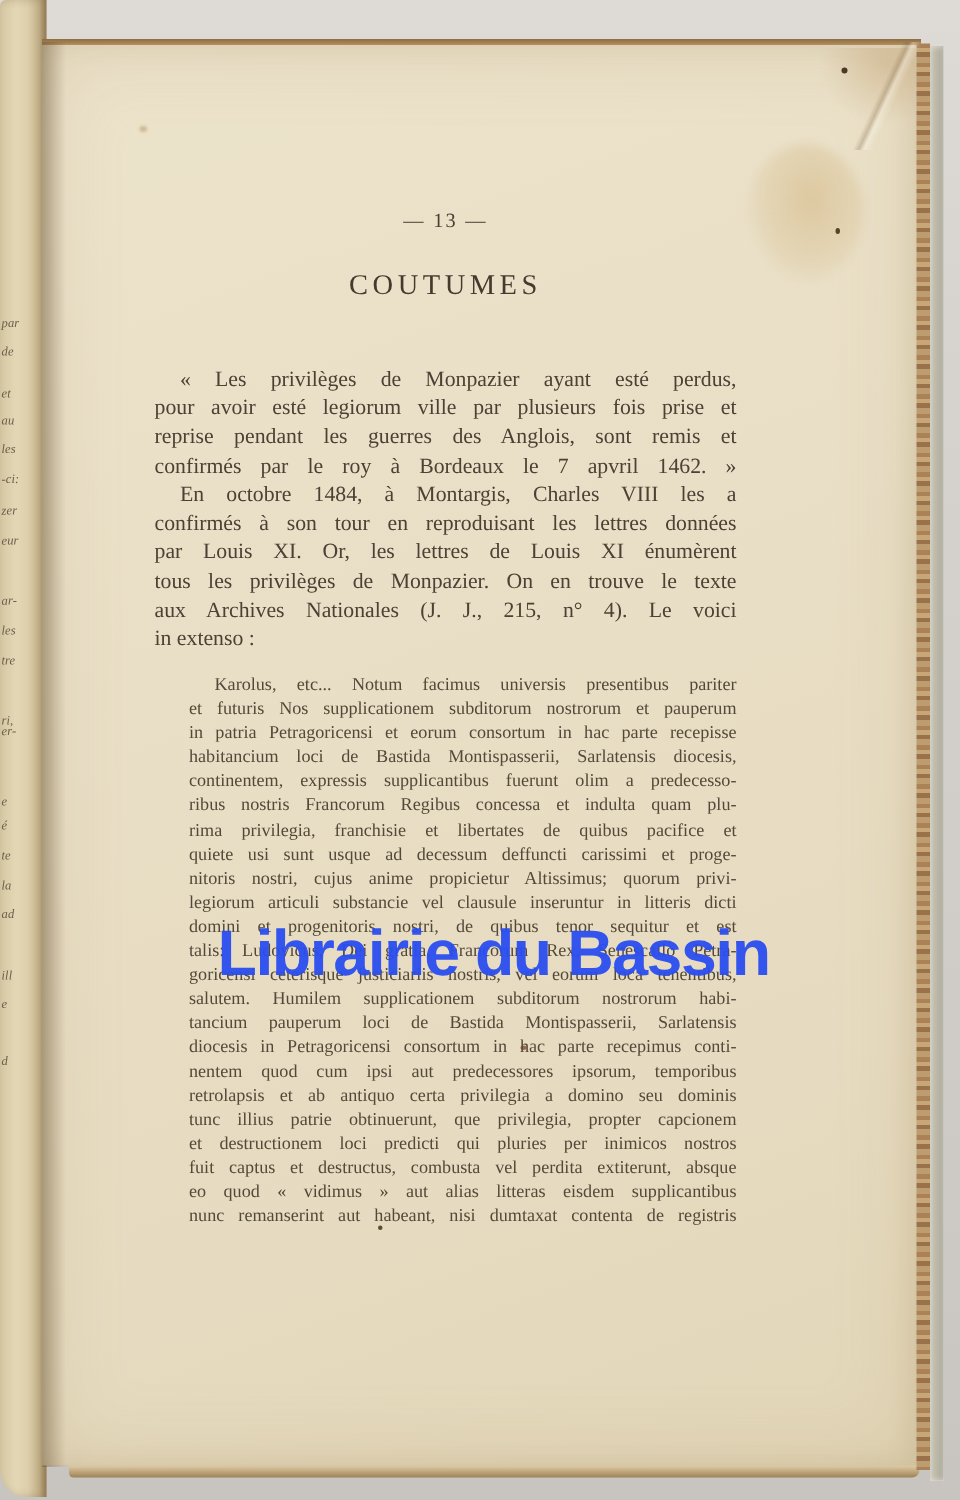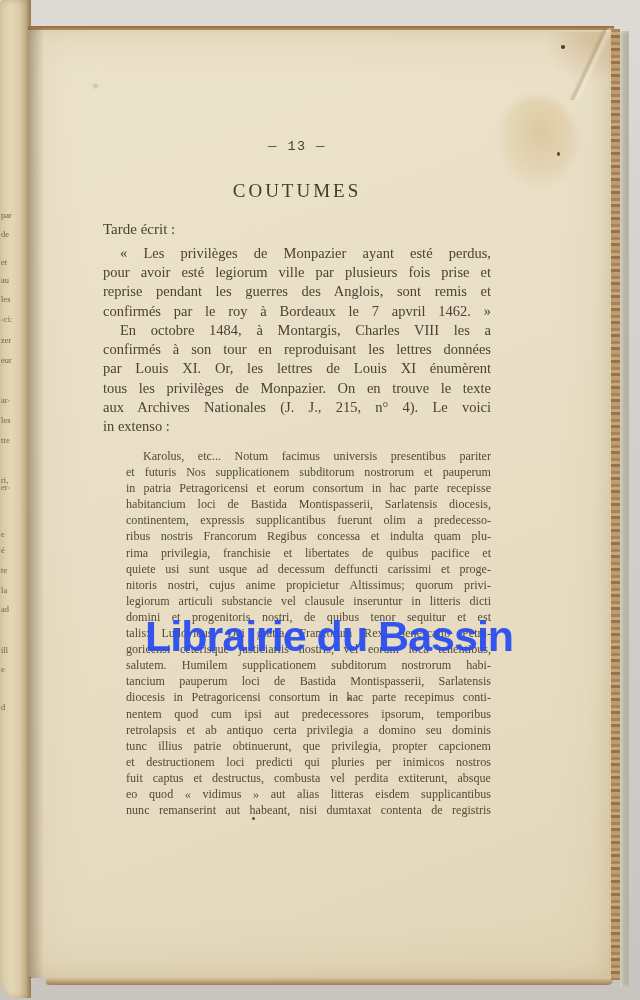--- a/index.html
+++ b/index.html
@@ -4,21 +4,21 @@
 <style>
   html,body{margin:0;padding:0;background:#cfccc7;}
   .photo{position:relative;width:640px;height:1000px;overflow:hidden;
     background:linear-gradient(to bottom,#dedbd6 0%,#d6d3ce 25%,#cdcac5 80%,#c8c5c0 100%);
     font-family:"Liberation Serif","DejaVu Serif",serif;}
 
   
   .left-cover{position:absolute;left:0;top:0;width:31px;height:998px;
     background:linear-gradient(to right,#d6c8a4 0%,#e4d7b5 35%,#ddcfab 60%,#c3b189 85%,#a4885e 100%);
     border-bottom-left-radius:18px;border-top-left-radius:4px;
-    box-shadow:inset -3px 0 6px rgba(90,70,40,.25);}
+    box-shadow:inset -3px 0 6px rgba(90,70,40,.25);font-style:italic;}
   .edge-fragments{position:absolute;left:0;top:0;width:20px;height:100%;}
   .edge-fragments .frag{position:absolute;left:1px;font-size:8.5px;line-height:9px;
     color:#6b5f4c;letter-spacing:0px;transform:rotate(-1deg);white-space:nowrap;}
 
   
   .page{position:absolute;left:28px;top:30px;width:585px;height:947px;
     background:linear-gradient(160deg,#ece3cb 0%,#e9dfc6 40%,#e6dbc0 75%,#e2d6b8 100%);
     box-shadow:inset 0 0 55px rgba(165,135,85,.20), inset -6px 0 14px rgba(150,120,70,.14);}
   .page-stack-top{position:absolute;left:28px;top:26px;width:586px;height:5px;
     background:linear-gradient(to bottom,#8d6c44,#ae8a58 70%,#c7ab7c);}
@@ -43,21 +43,21 @@
     background:linear-gradient(115deg,rgba(255,255,255,0) 44%,rgba(120,95,60,.28) 49%,rgba(255,250,240,.35) 53%,rgba(255,255,255,0) 60%);}
   .spot{position:absolute;border-radius:50%;}
   .spot.s1{left:561px;top:45px;width:4px;height:4px;background:#4d3a22;}
   .spot.s2{left:557px;top:152px;width:3px;height:4px;background:#5a4426;}
   .spot.s3{left:347px;top:697px;width:4px;height:3px;background:#8a4a2e;opacity:.8;}
   .spot.s4{left:252px;top:817px;width:3px;height:3px;background:#5c4c34;}
   .spot.s5{left:93px;top:84px;width:5px;height:4px;background:#b08d58;opacity:.5;filter:blur(1px);}
 
   
   .txt{position:absolute;color:#4a4034;}
-  .page-number{left:103px;top:139px;width:388px;text-align:center;font-size:13.5px;letter-spacing:1.5px;font-family:Liberation Mono, monospace;}
+  .page-number{left:103px;top:139px;width:388px;text-align:center;font-size:13.5px;letter-spacing:1.5px;}
   .title{left:103px;top:180px;width:388px;text-align:center;font-size:19px;letter-spacing:3px;color:#443a2d;}
   .intro{left:103px;top:221px;width:388px;font-size:15px;}
   .para{left:103px;width:388px;}
   .para .line{text-align:justify;text-align-last:justify;white-space:nowrap;}
   .para .line.indent{padding-left:17px;}
   .para .line.last-short{text-align-last:left;}
   .quote{top:244px;}
   .octobre{top:321px;}
   .fr .line{font-size:14.5px;line-height:19.2px;color:#4c4134;}
   .latin{top:448px;}
@@ -114,21 +114,20 @@
   <div class="crease-tr"></div>
   <div class="spot s1"></div>
   <div class="spot s2"></div>
   <div class="spot s3"></div>
   <div class="spot s4"></div>
   <div class="spot s5"></div>
 
   <div class="layer">
     <div class="txt page-number">— 13 —</div>
     <div class="txt title">COUTUMES</div>
-    <div class="txt intro">Tarde écrit :</div>
 
     <div class="txt para fr quote">
 
     <div class="line indent">« Les privilèges de Monpazier ayant esté perdus,</div>
         <div class="line">pour avoir esté legiorum ville par plusieurs fois prise et</div>
         <div class="line">reprise pendant les guerres des Anglois, sont remis et</div>
         <div class="line">confirmés par le roy à Bordeaux le 7 apvril 1462. »</div>
       </div>
 
     <div class="txt para fr octobre">

